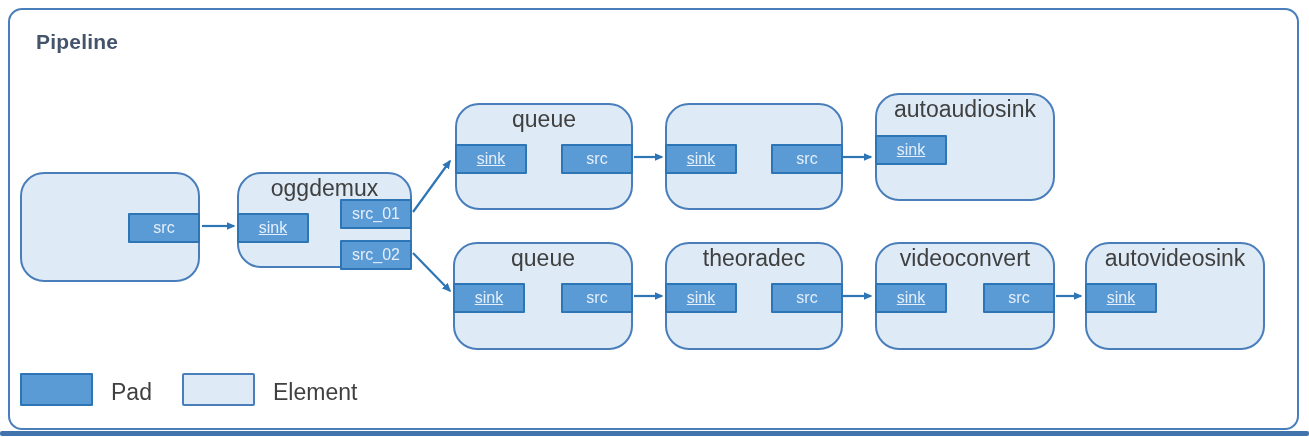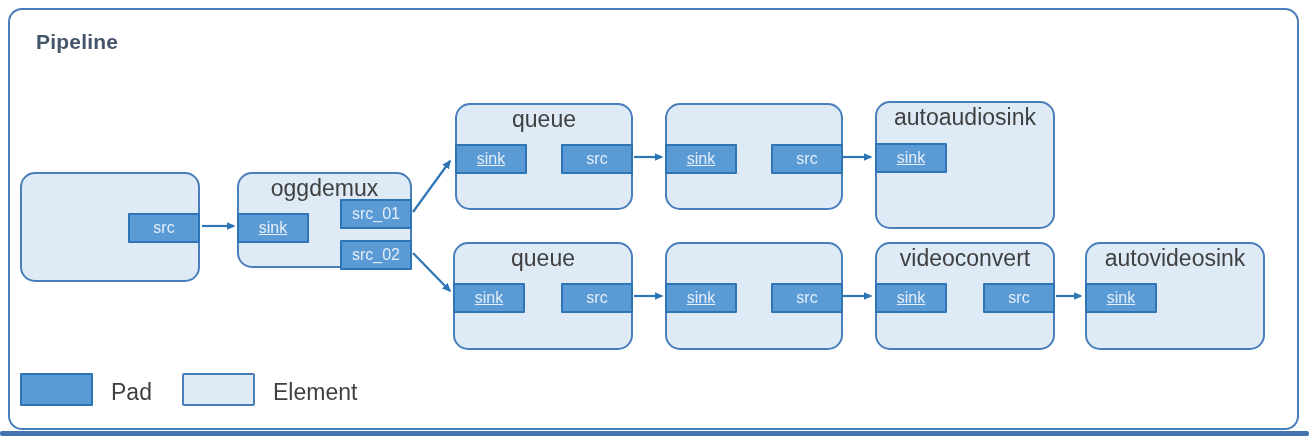--- a/index.html
+++ b/index.html
@@ -12,21 +12,21 @@
          border-radius:14px;background:#ffffff;}
   .bottom-edge{position:absolute;left:0;top:431px;width:1309px;height:5px;
                background:var(--frame-edge);border-radius:2px;}
 
   .page-title{position:absolute;left:36px;top:30px;font-size:21px;font-weight:bold;
               color:var(--title-color);letter-spacing:0.2px;}
 
   .element{position:absolute;box-sizing:border-box;
            background:var(--element-fill);
            border:2px solid var(--element-border);
-           border-radius:15px;}
+           border-radius:24px;}
   .el-title{text-align:center;font-size:23px;line-height:27px;margin-top:1px;
             color:var(--label-color);white-space:nowrap;}
 
   .pad{position:absolute;box-sizing:border-box;width:72px;height:30px;
        background:var(--pad-fill);border:2px solid var(--pad-border);
        border-radius:1px;color:var(--pad-text);font-size:16px;line-height:25px;
        text-align:center;white-space:nowrap;}
   .pad-left{left:-2px;text-decoration:underline;}
   .pad-right{right:-2px;}
 
@@ -80,32 +80,33 @@
     <div class="el-title">queue</div>
     <div class="pad pad-left" style="top:39px">sink</div>
     <div class="pad pad-right" style="top:39px">src</div>
   </div>
 
   <div class="element" style="left:665px;top:103px;width:178px;height:107px">
     <div class="pad pad-left" style="top:39px">sink</div>
     <div class="pad pad-right" style="top:39px">src</div>
   </div>
 
-  <div class="element" style="left:875px;top:101px;width:180px;height:128px">
+  <div class="element" style="left:875px;top:93px;width:180px;height:108px">
     <div class="el-title">autoaudiosink</div>
     <div class="pad pad-left" style="top:40px">sink</div>
   </div>
 
   <div class="element" style="left:453px;top:242px;width:180px;height:108px">
     <div class="el-title">queue</div>
     <div class="pad pad-left" style="top:39px">sink</div>
     <div class="pad pad-right" style="top:39px">src</div>
   </div>
 
   <div class="element" style="left:665px;top:242px;width:178px;height:108px">
+    <div class="el-title">theoradec</div>
     <div class="pad pad-left" style="top:39px">sink</div>
     <div class="pad pad-right" style="top:39px">src</div>
   </div>
 
   <div class="element" style="left:875px;top:242px;width:180px;height:108px">
     <div class="el-title">videoconvert</div>
     <div class="pad pad-left" style="top:39px">sink</div>
     <div class="pad pad-right" style="top:39px">src</div>
   </div>
 

